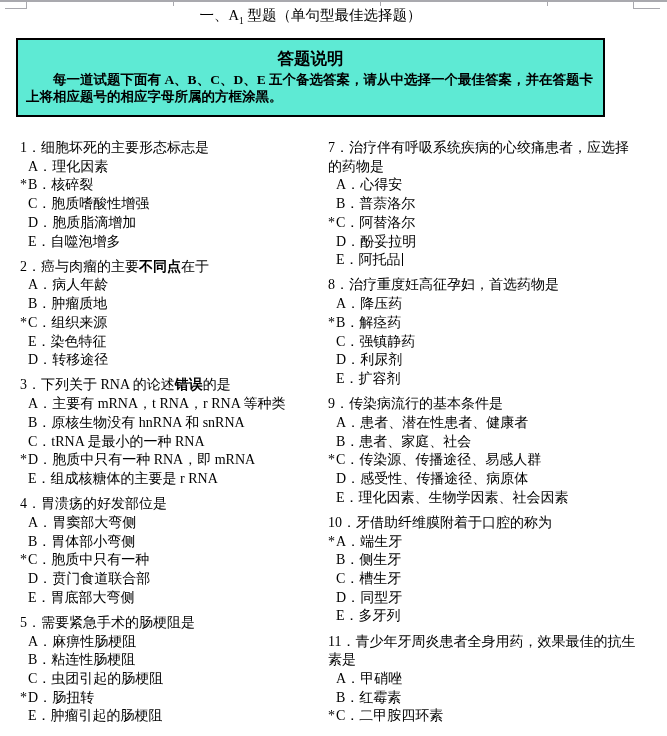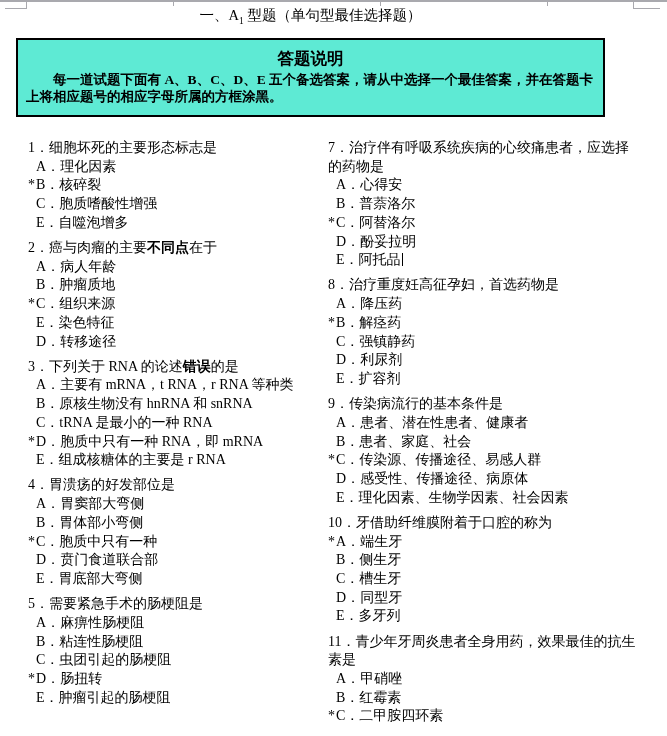--- a/index.html
+++ b/index.html
@@ -34,21 +34,21 @@
   .instructions .hd {
     margin:8px 0 0; text-align:center;
     font-size:16.5px; font-weight:bold;
   }
   .instructions .bd {
     margin:1px 8px 0; font-size:13.5px; font-weight:bold;
     line-height:17px; text-indent:2em;
   }
 
   .col { position:absolute; top:139px; font-size:14px; line-height:18.7px; }
-  .col-left  { left:20px;  width:308px;margin-left:8px; }
+  .col-left  { left:20px;  width:308px; }
   .col-right { left:328px; width:310px; }
 
   .question { margin-bottom:6.5px; }
   .stem .b { font-weight:bold; }
   .opt { }
   .star { display:inline-block; width:8px; }
   .caret { display:inline-block; width:1px; height:13px; background:#000;
            vertical-align:-2px; margin-left:1px; }
 </style>
 </head>
@@ -67,20 +67,21 @@
   <div class="hd">答题说明</div>
   <div class="bd">每一道试题下面有 A、B、C、D、E 五个备选答案，请从中选择一个最佳答案，并在答题卡上将相应题号的相应字母所属的方框涂黑。</div>
 </div>
 
 <div class="col col-left" id="col-left">
     <div class="question">
       <div class="stem"><span>1．</span><span>细胞坏死的主要形态标志是</span></div>
       <div class="opt"><span class="star"></span><span>A．</span><span>理化因素</span></div>
       <div class="opt"><span class="star">*</span><span>B．</span><span>核碎裂</span></div>
       <div class="opt"><span class="star"></span><span>C．</span><span>胞质嗜酸性增强</span></div>
+      <div class="opt"><span class="star"></span><span>D．</span><span>胞质脂滴增加</span></div>
       <div class="opt"><span class="star"></span><span>E．</span><span>自噬泡增多</span></div>
     </div>
     <div class="question">
       <div class="stem"><span>2．</span><span>癌与肉瘤的主要</span><span class="b">不同点</span><span>在于</span></div>
       <div class="opt"><span class="star"></span><span>A．</span><span>病人年龄</span></div>
       <div class="opt"><span class="star"></span><span>B．</span><span>肿瘤质地</span></div>
       <div class="opt"><span class="star">*</span><span>C．</span><span>组织来源</span></div>
       <div class="opt"><span class="star"></span><span>E．</span><span>染色特征</span></div>
       <div class="opt"><span class="star"></span><span>D．</span><span>转移途径</span></div>
     </div>

